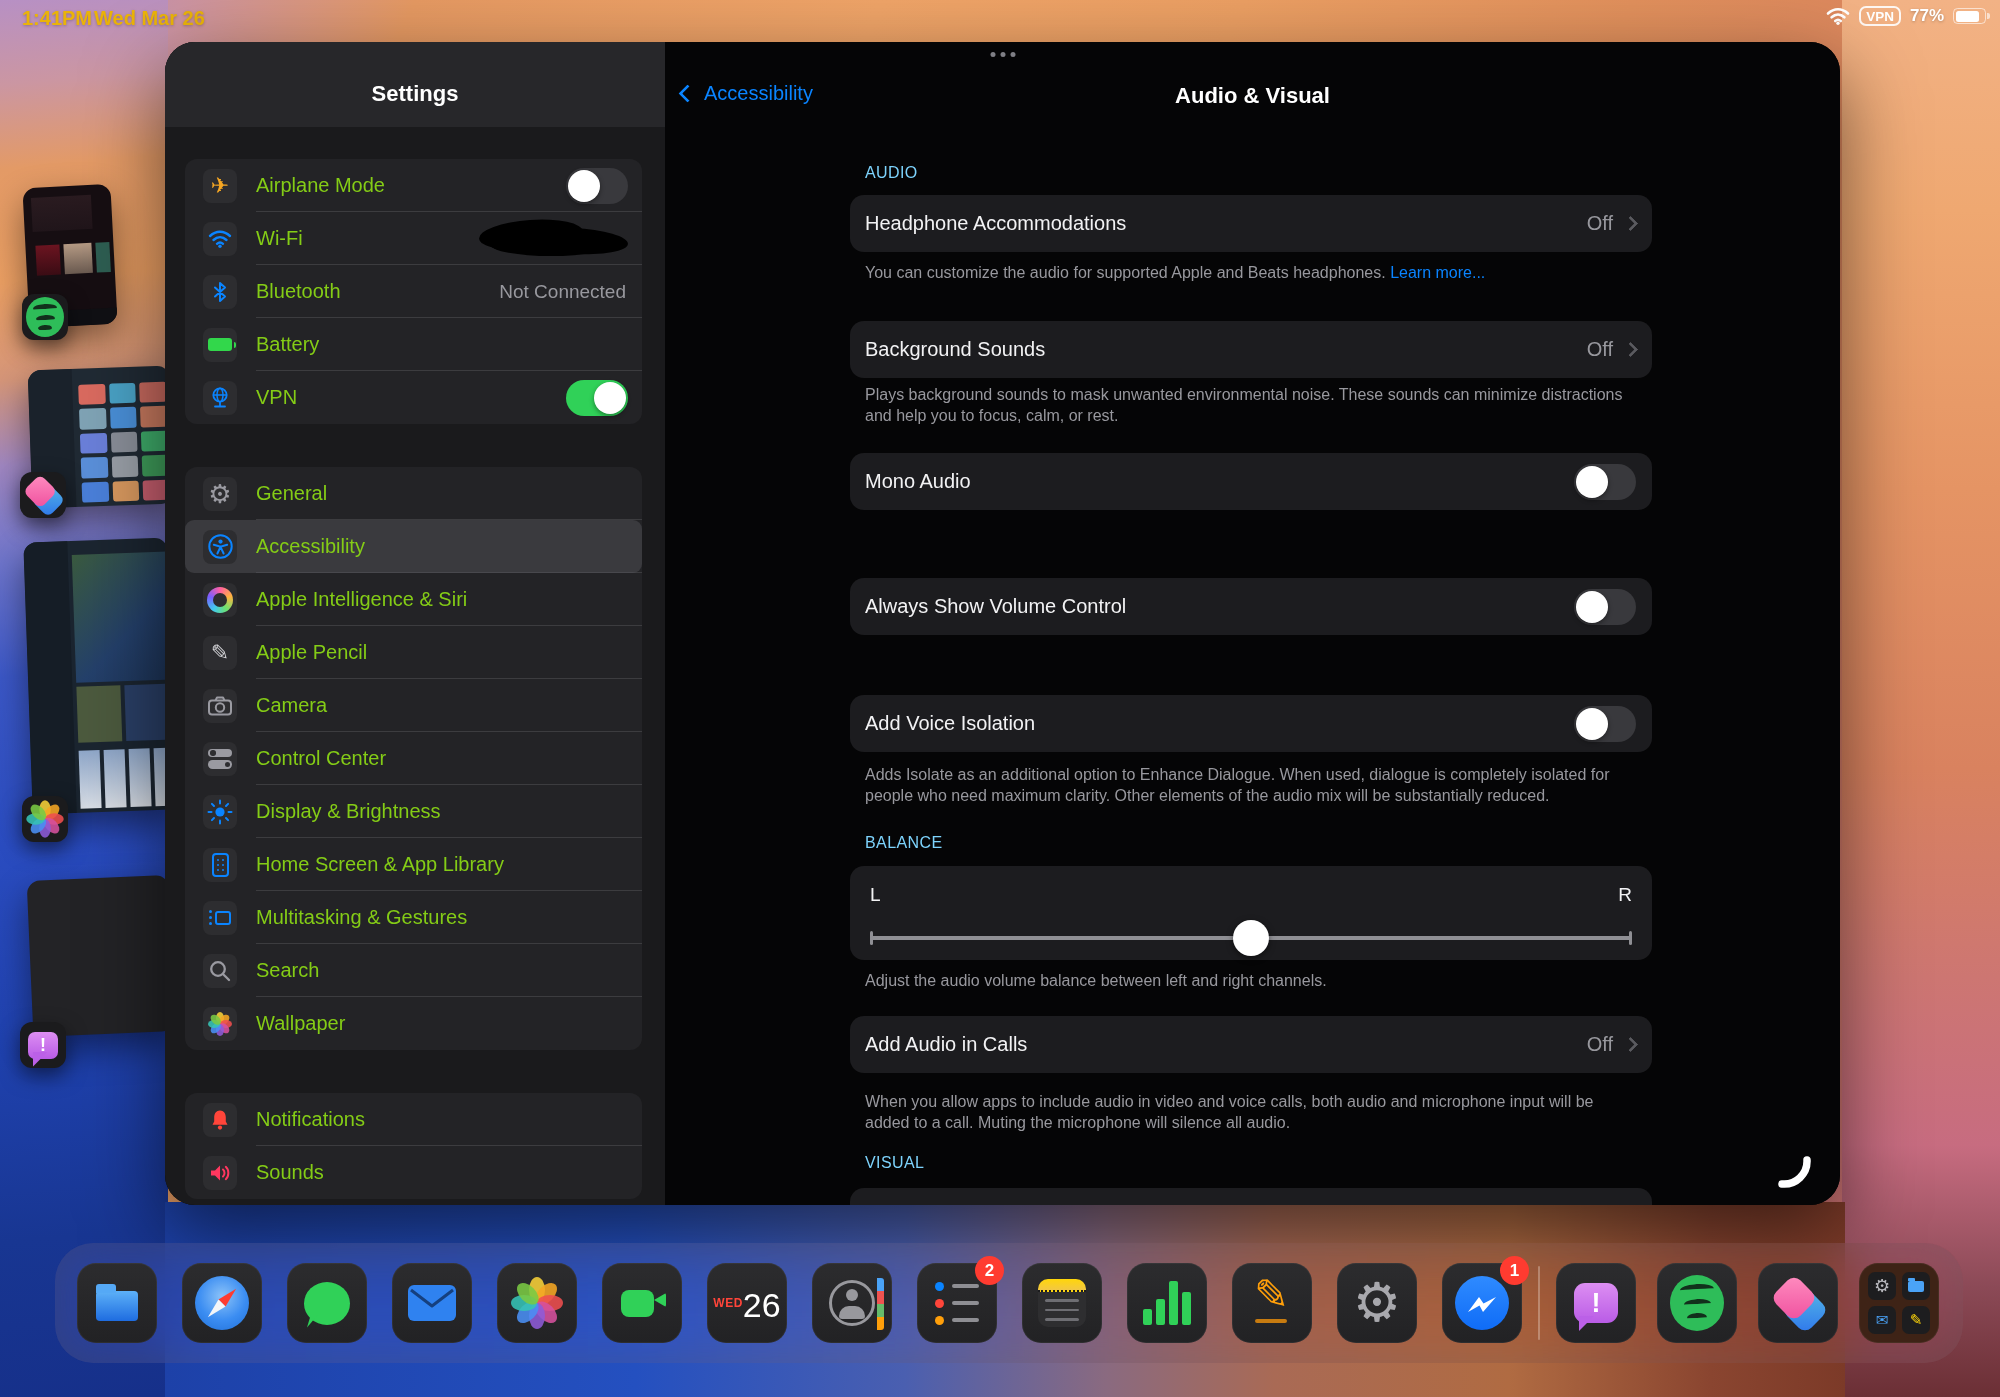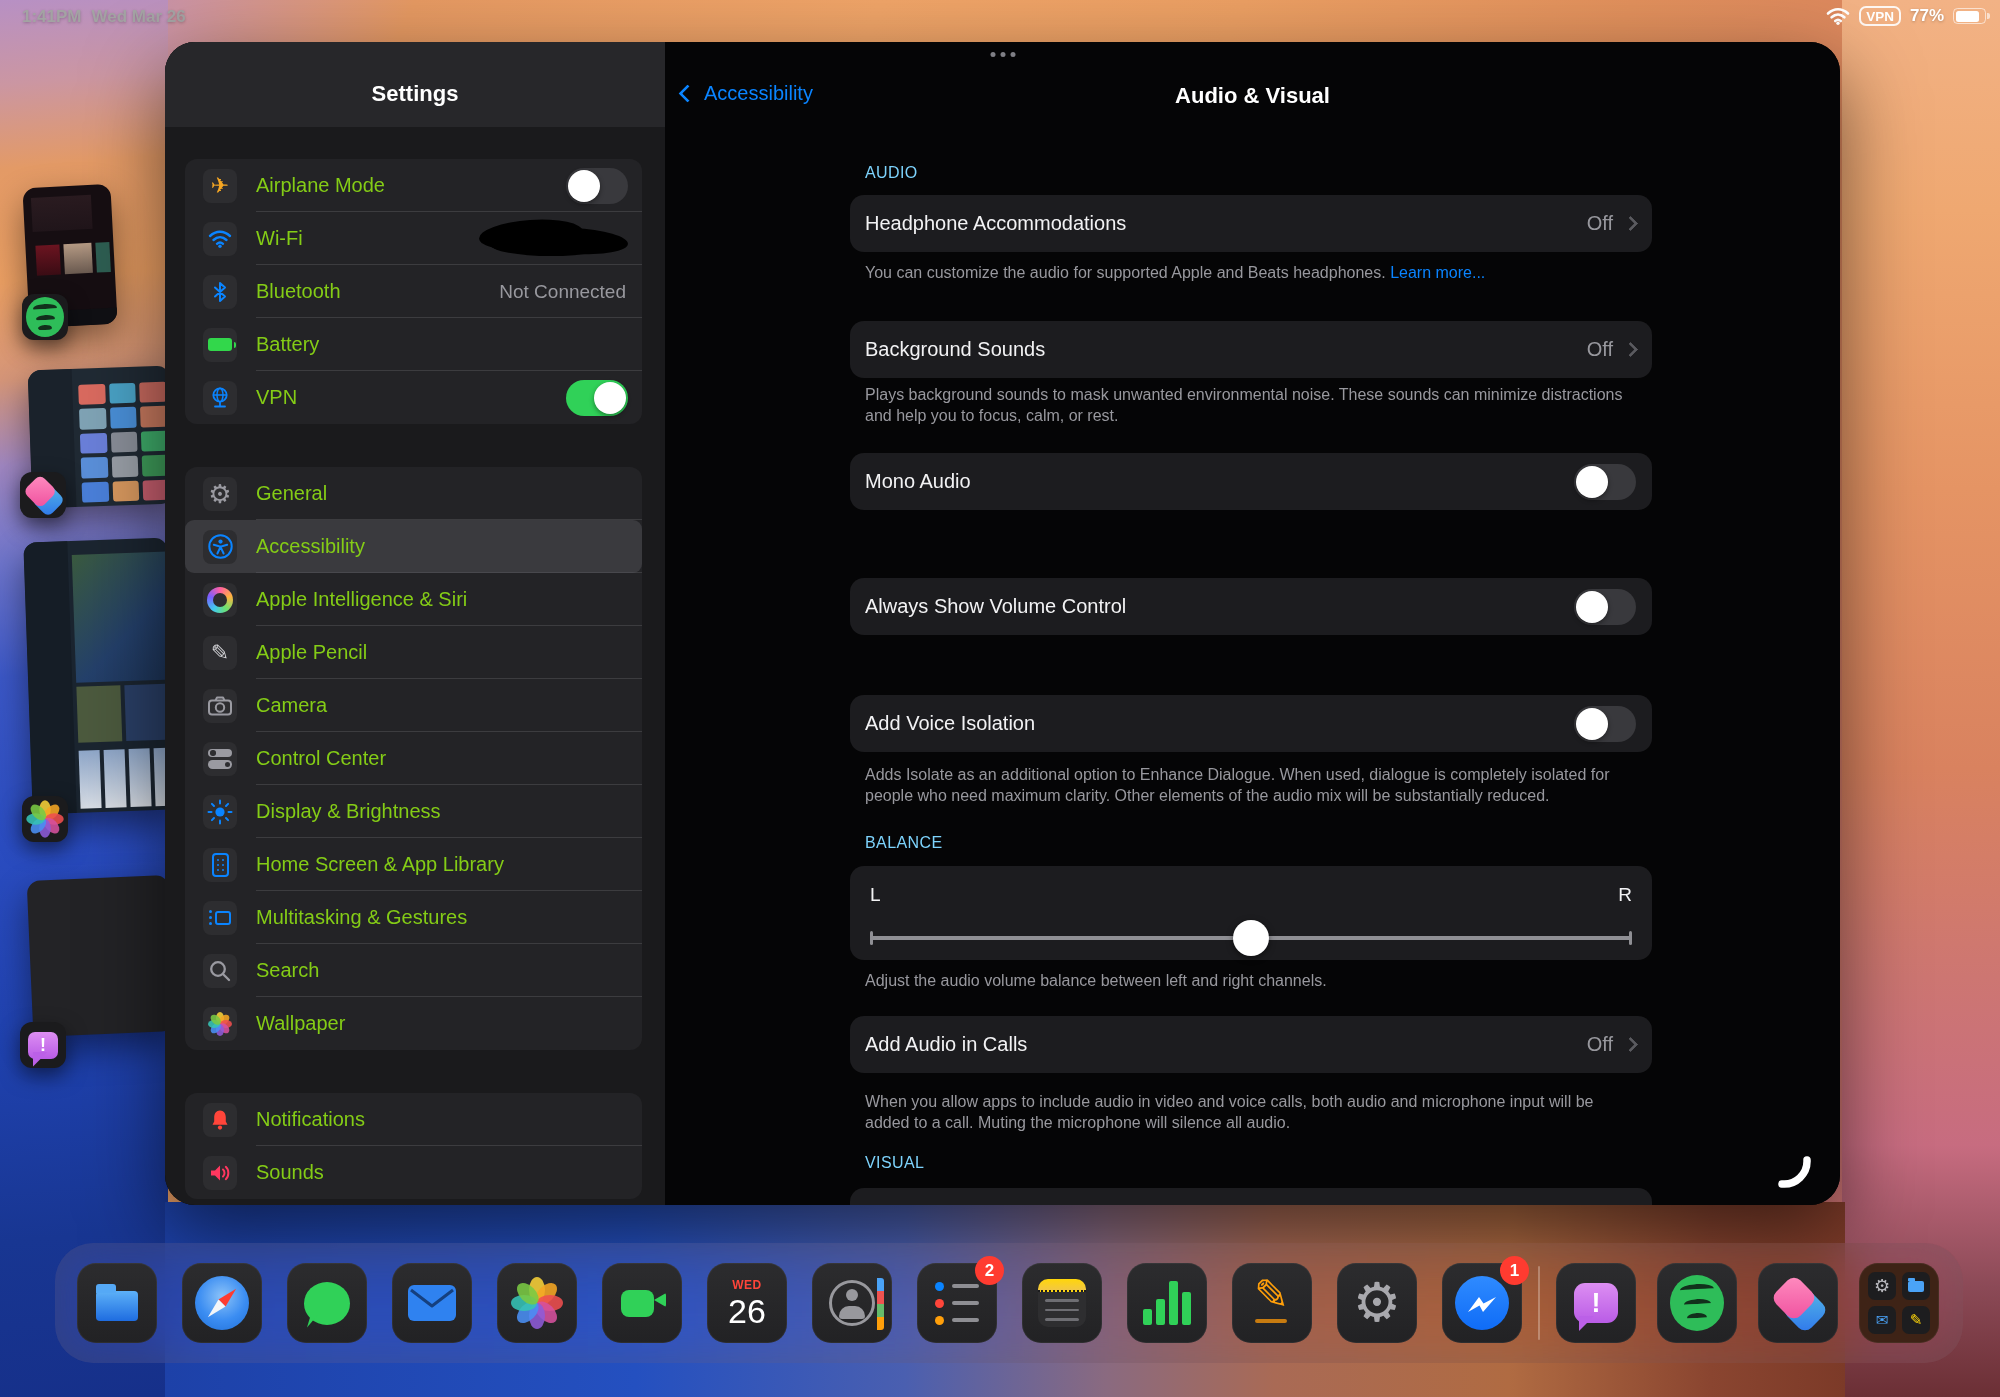--- a/index.html
+++ b/index.html
@@ -7,21 +7,21 @@
     font-family:"Liberation Sans","DejaVu Sans",sans-serif;-webkit-font-smoothing:antialiased}
   #screen{position:relative;width:2000px;height:1397px;overflow:hidden}
 
   
   .wall-base{position:absolute;inset:0;background:linear-gradient(113deg,#a98bc6 0%,#cb93a2 7%,#e59962 16%,#efa468 34%,#eb9f63 48%,#e1905c 63%,#d8825e 78%,#cd7372 90%,#bd6680 100%)}
   .wall-left{position:absolute;left:0;top:0;width:168px;height:1397px;background:linear-gradient(175deg,#b790c4 0%,#cb96a2 6%,#e39a66 12%,#eb9f63 20%,#d49579 27%,#9f86c0 33%,#6d74cb 40%,#3b57c6 48%,#2a4cc0 60%,#1f41ad 75%,#183692 88%,#16308a 100%)}
   .wall-right{position:absolute;right:0;top:0;width:158px;height:1397px;background:linear-gradient(180deg,#f2b285 0%,#efa871 15%,#e59464 35%,#d9825f 55%,#cd7672 70%,#c76c80 82%,#8c4a57 92%,#6b2f35 100%)}
   .wall-bottom{position:absolute;left:165px;right:155px;bottom:0;height:195px;background:linear-gradient(90deg,#1d41a8 0%,#2450c0 28%,#4a5fb0 44%,#8a6a80 56%,#a96a55 66%,#b06b42 80%,#8a4530 92%,#7c3a28 100%)}
 
   
-  .sb-left{position:absolute;left:22px;top:7px;display:flex;gap:10px;color:#a3a3a3;font-size:17px;font-weight:700;text-shadow:0 1px 3px rgba(0,0,0,.25)}
+  .sb-left{position:absolute;left:22px;top:7px;display:flex;gap:2px;color:#eab308;font-size:20px;font-weight:700;text-shadow:0 1px 3px rgba(0,0,0,.25)}
   .sb-right{position:absolute;right:14px;top:6px;display:flex;align-items:center;gap:9px;color:#fff}
   .sb-pct{font-size:17px;font-weight:700;text-shadow:0 1px 3px rgba(0,0,0,.25)}
   .vpn-badge{border:2px solid rgba(255,255,255,.9);border-radius:7px;height:20px;line-height:17px;padding:0 5px;font-size:13.5px;font-weight:700}
   .batt{position:relative;width:33px;height:16px;border:1.5px solid rgba(255,255,255,.6);border-radius:4.5px}
   .batt i{position:absolute;left:1.5px;top:1.5px;bottom:1.5px;width:76%;background:#fff;border-radius:2.5px}
   .batt::after{content:'';position:absolute;right:-4.5px;top:4px;width:2.5px;height:6px;background:rgba(255,255,255,.6);border-radius:0 2px 2px 0}
 
   
   .thumb{position:absolute;border-radius:13px;box-shadow:0 14px 34px rgba(0,0,0,.45)}
   .t-spotify{left:26px;top:186px;width:88px;height:140px;background:#160e12;transform:rotate(-3deg);overflow:hidden}
@@ -141,21 +141,21 @@
   .g-folder{position:relative;width:42px;height:30px;border-radius:4px;background:linear-gradient(#5db1f8,#1e6ce0);margin-top:6px}
   .g-folder::before{content:'';position:absolute;top:-7px;left:0;width:20px;height:9px;border-radius:3px 3px 0 0;background:#55a9f6}
   .g-safari{position:relative;width:54px;height:54px;border-radius:50%;background:radial-gradient(circle at 50% 38%,#8cc3f8 0%,#3b8df2 55%,#1f6fd8 100%);display:flex;align-items:center;justify-content:center}
   .g-safari .needle{position:relative;width:0;height:0;transform:rotate(45deg)}
   .g-safari .needle::before{content:'';position:absolute;left:-5px;top:-20px;border-left:5px solid transparent;border-right:5px solid transparent;border-bottom:20px solid #ff3b30}
   .g-safari .needle::after{content:'';position:absolute;left:-5px;top:0;border-left:5px solid transparent;border-right:5px solid transparent;border-top:20px solid #f4f6f8}
   .g-msg{position:relative;width:46px;height:43px;background:#30d158;border-radius:50%}
   .g-msg::after{content:'';position:absolute;left:3px;bottom:-3px;width:13px;height:13px;background:#30d158;clip-path:polygon(0 100%,85% 0,30% 0)}
   .g-ft{position:relative;width:33px;height:27px;background:#30d158;border-radius:8px;margin-right:10px}
   .g-ft::after{content:'';position:absolute;right:-12px;top:3px;border-top:7px solid transparent;border-bottom:7px solid transparent;border-right:12px solid #30d158;border-radius:2px}
-  .g-cal{display:flex;flex-direction:column;align-items:center;line-height:1}
+  .g-cal{display:flex;align-items:center;line-height:1}
   .g-cal .wd{font-size:12px;font-weight:700;color:#ff453a;letter-spacing:.5px}
   .g-cal .dn{font-size:34px;font-weight:300;color:#fff;margin-top:3px}
   .g-cont{position:relative;width:46px;height:46px}
   .g-cont::before{content:'';position:absolute;inset:0;border:3px solid #98989d;border-radius:50%}
   .g-cont .h{position:absolute;left:50%;top:9px;width:12px;height:12px;margin-left:-6px;background:#98989d;border-radius:50%}
   .g-cont .s{position:absolute;left:50%;bottom:7px;width:26px;height:13px;margin-left:-13px;background:#98989d;border-radius:13px 13px 4px 4px}
   .ctabs{position:absolute;right:8px;top:15px;display:flex;flex-direction:column}
   .ctabs i{width:7px;height:13px}
   .ctabs i:nth-child(1){background:#4aa3f7;border-radius:0 3px 0 0}
   .ctabs i:nth-child(2){background:#ef5350}

